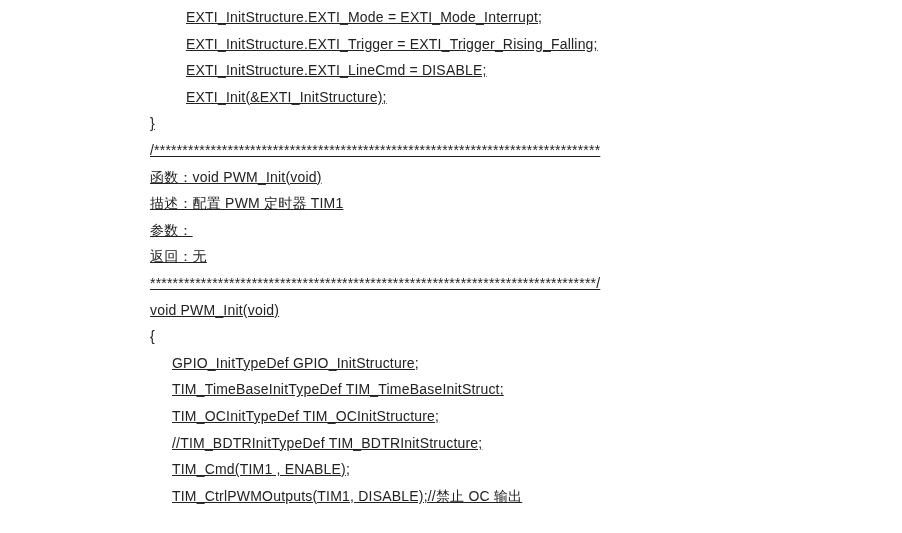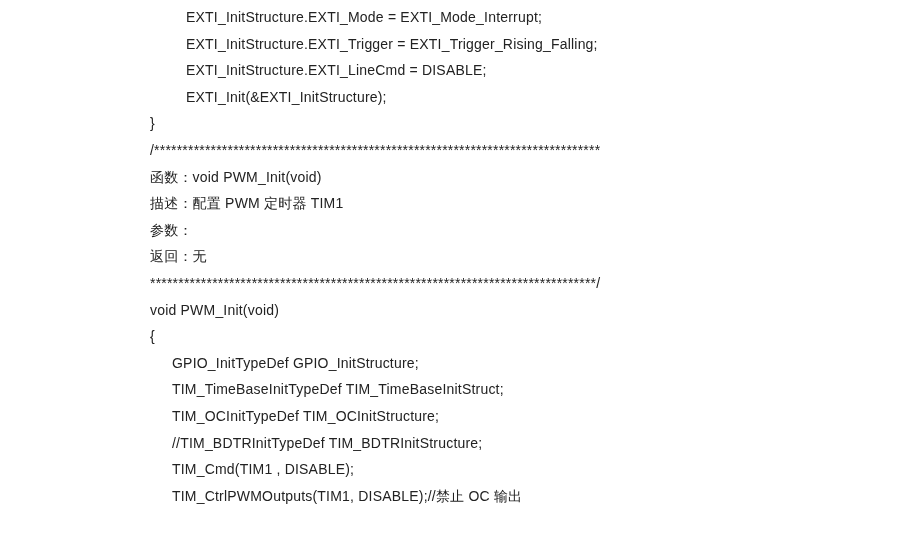--- a/index.html
+++ b/index.html
@@ -16,20 +16,21 @@
       width: 902px;
       height: 533px;
       overflow: hidden;
       padding-left: 150px;
       padding-top: 4px;
     }
     .code-line {
       white-space: pre;
       font-family: "Microsoft YaHei", Arial, sans-serif;
       letter-spacing: 0.2px;
+      text-decoration: underline;
     }
     .indent-1 {
       padding-left: 36px;
     }
     .indent-2 {
       padding-left: 22px;
     }
     .no-indent {
       padding-left: 0;
     }
@@ -47,14 +48,14 @@
 <div class="code-line no-indent">描述：配置 PWM 定时器 TIM1</div>
 <div class="code-line no-indent">参数：</div>
 <div class="code-line no-indent">返回：无</div>
 <div class="code-line no-indent">*******************************************************************************/</div>
 <div class="code-line no-indent">void PWM_Init(void)</div>
 <div class="code-line no-indent">{</div>
 <div class="code-line indent-2">GPIO_InitTypeDef GPIO_InitStructure;</div>
 <div class="code-line indent-2">TIM_TimeBaseInitTypeDef TIM_TimeBaseInitStruct;</div>
 <div class="code-line indent-2">TIM_OCInitTypeDef TIM_OCInitStructure;</div>
 <div class="code-line indent-2">//TIM_BDTRInitTypeDef TIM_BDTRInitStructure;</div>
-<div class="code-line indent-2">TIM_Cmd(TIM1 , DISABLE);</div>
+<div class="code-line indent-2">TIM_Cmd(TIM1 , ENABLE);</div>
 <div class="code-line indent-2">TIM_CtrlPWMOutputs(TIM1, DISABLE);//禁止 OC 输出</div>
 
 </body></html>

